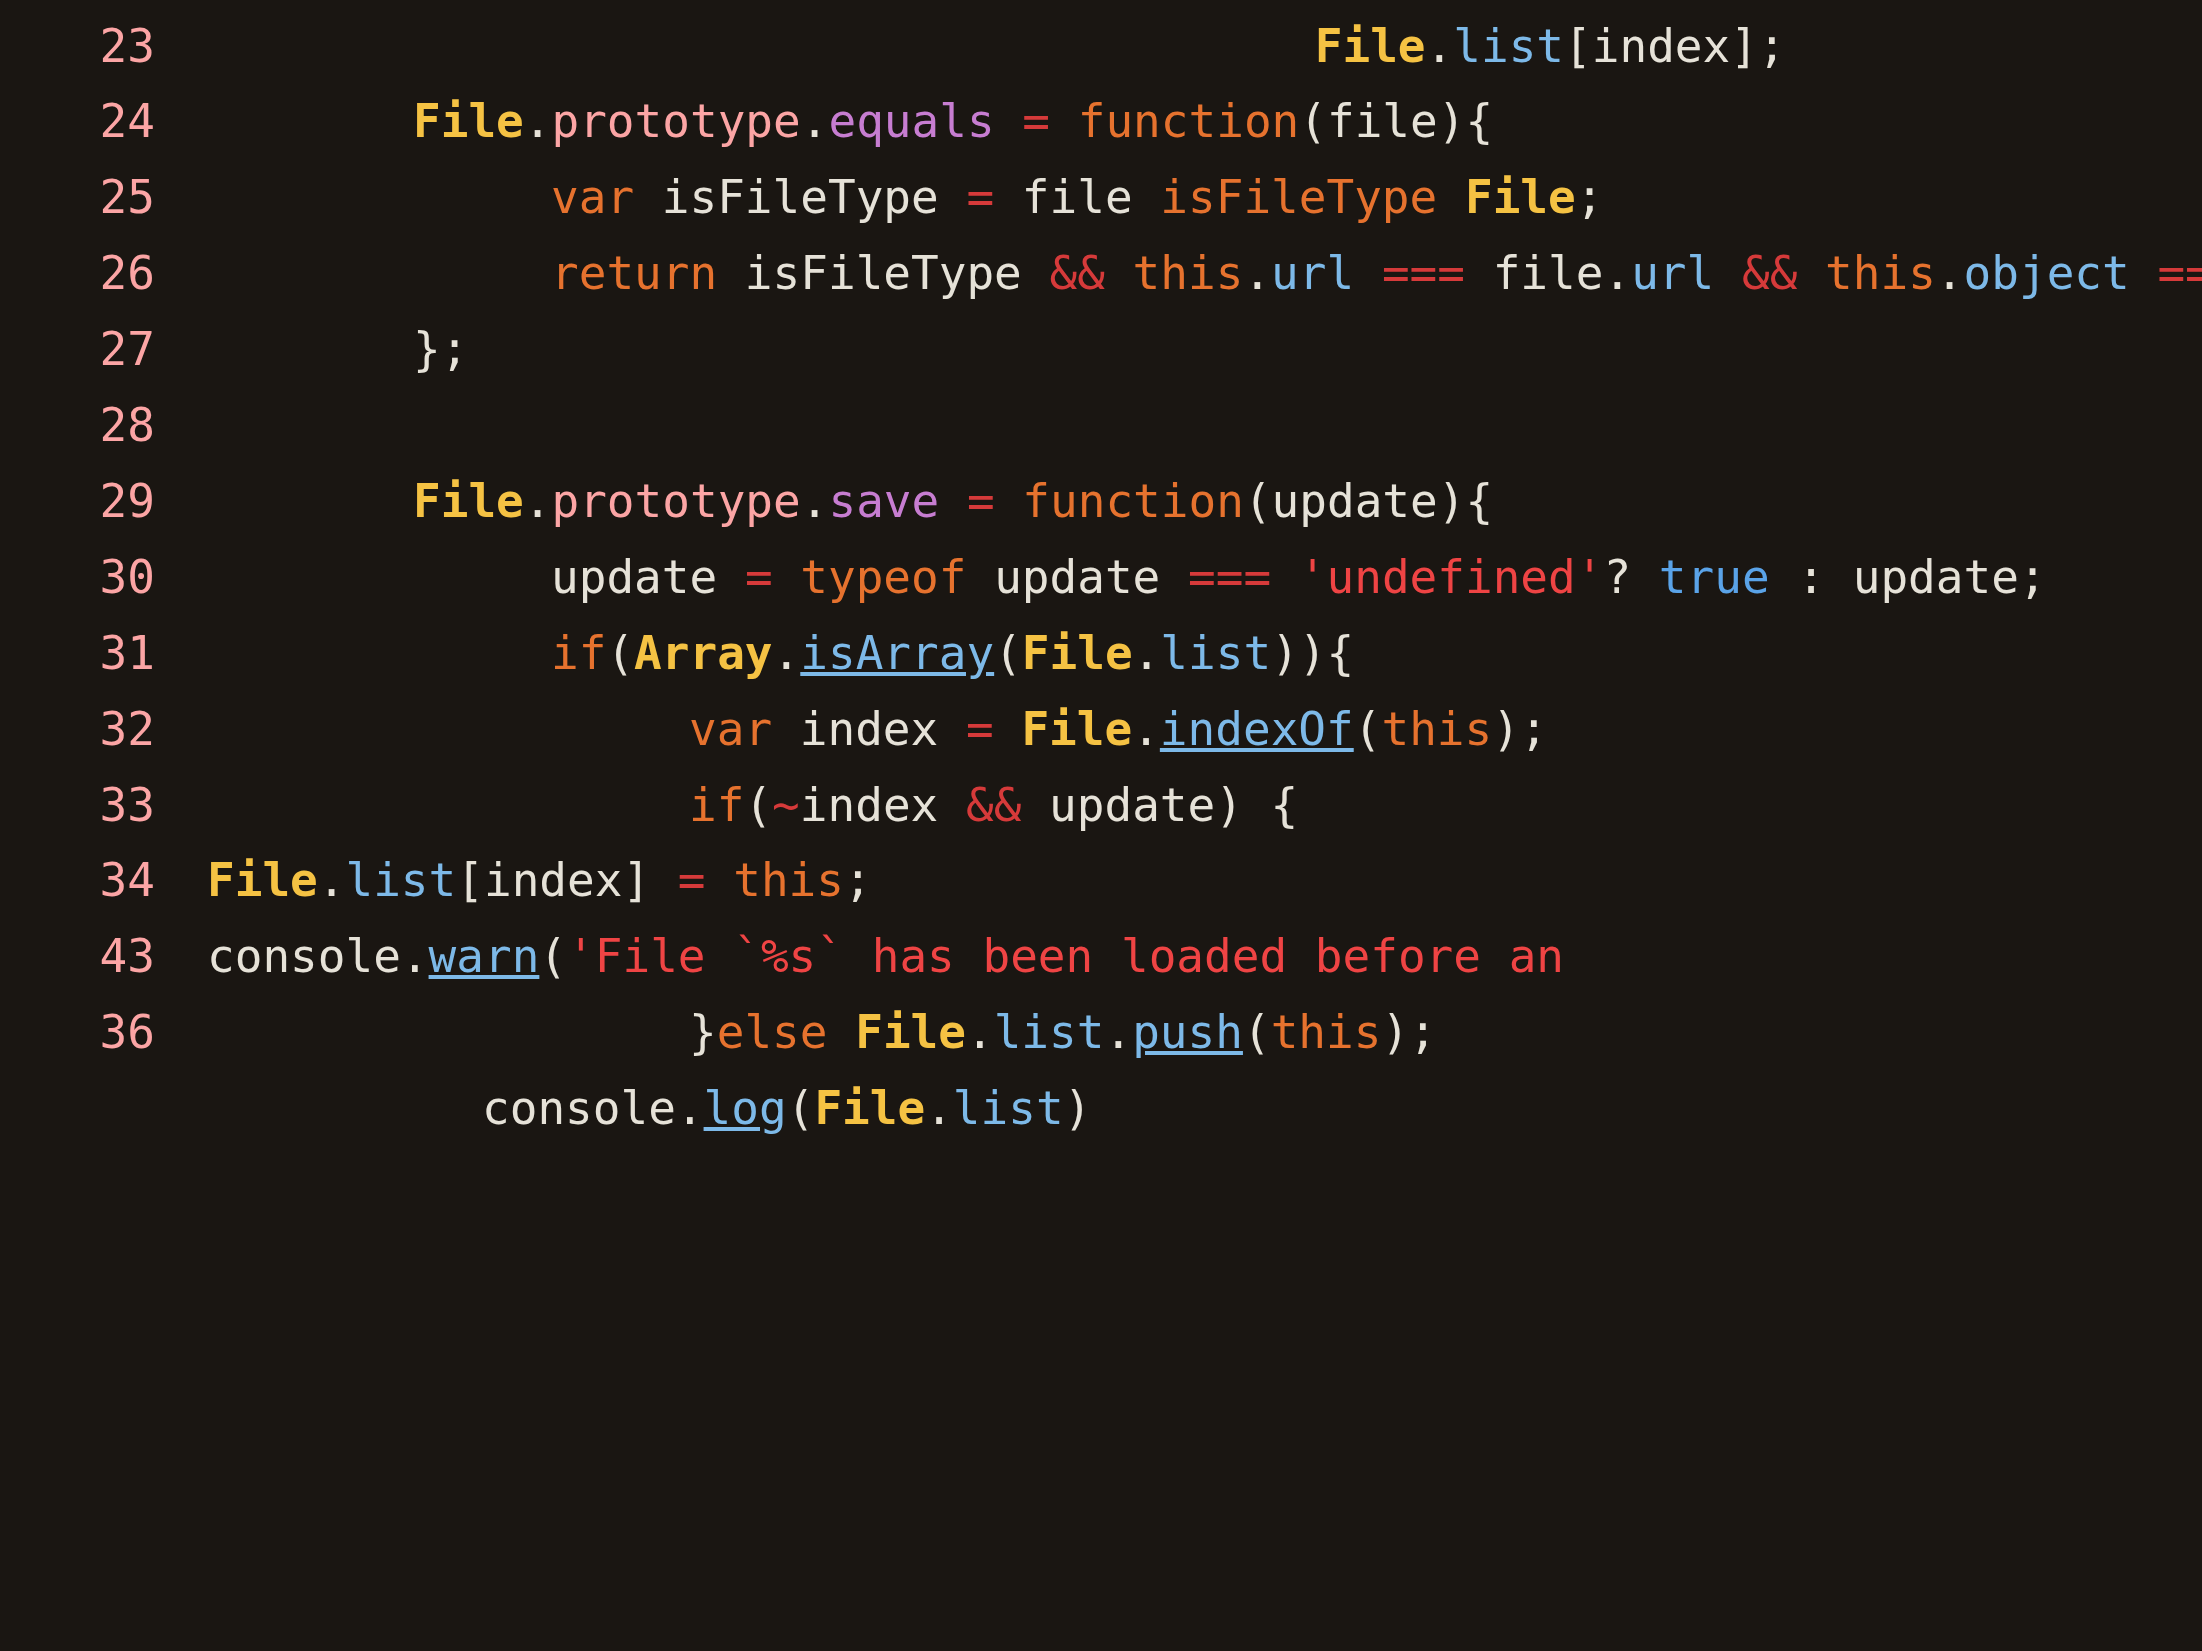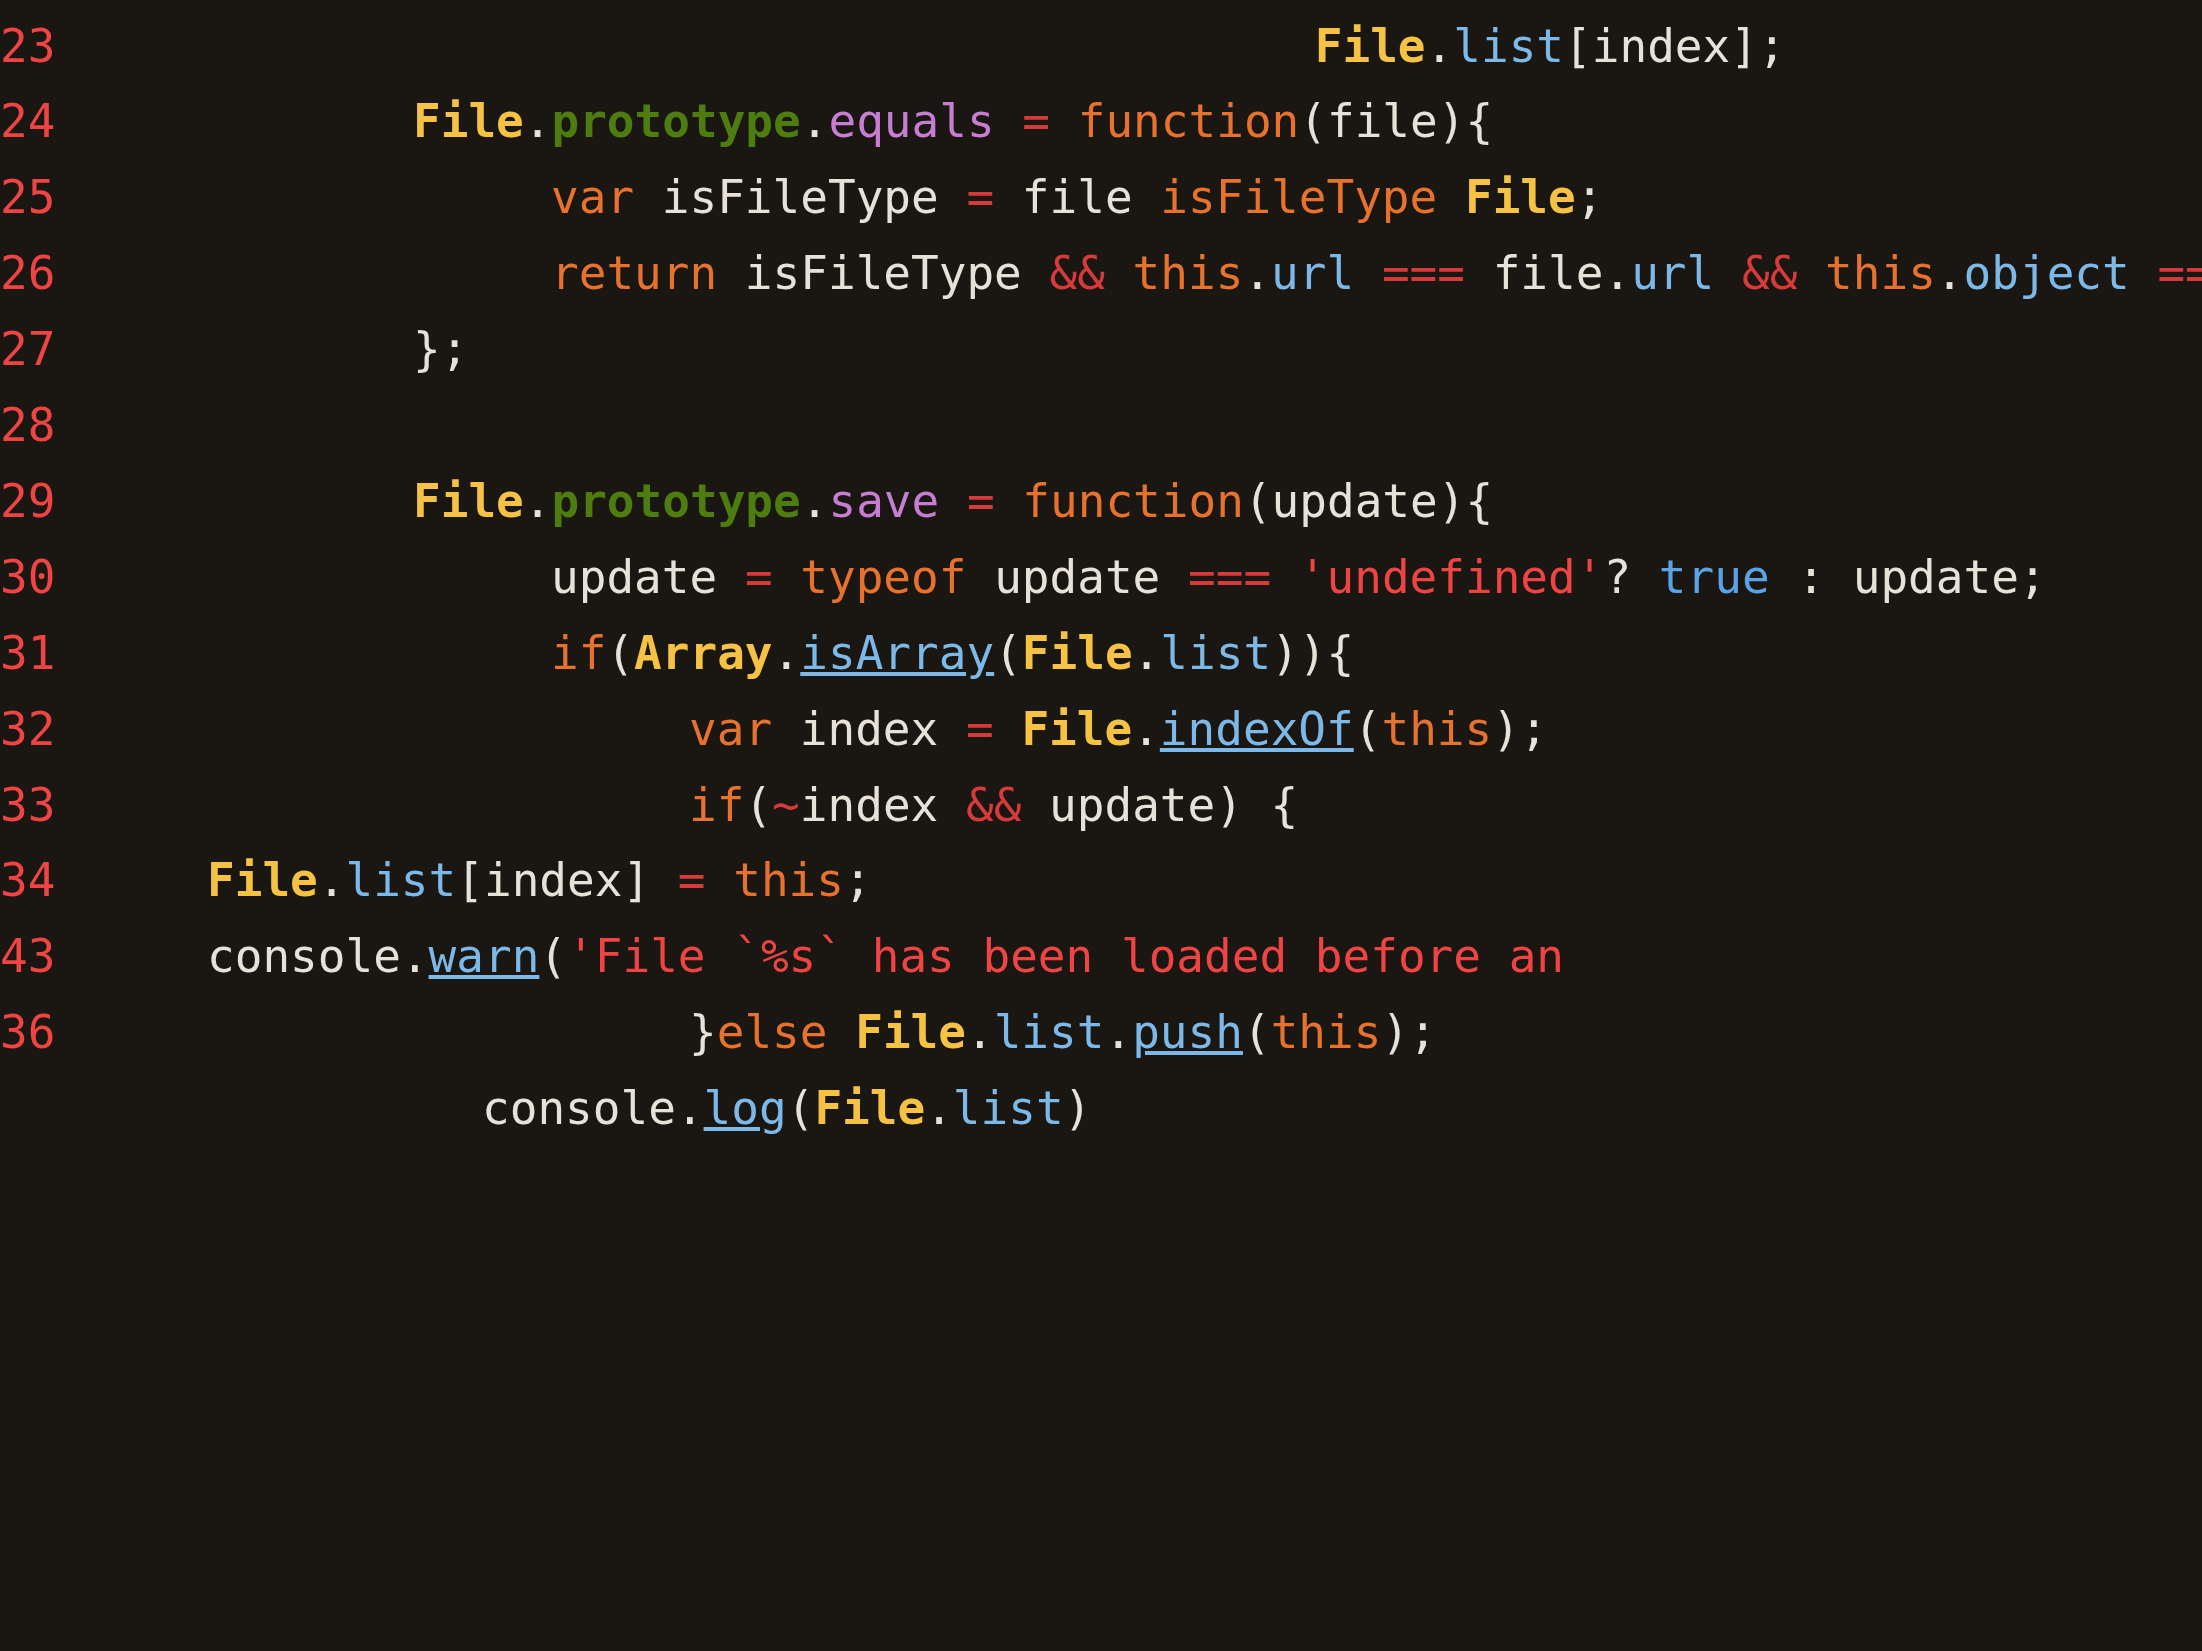--- a/index.html
+++ b/index.html
@@ -17,31 +17,32 @@
   .line{
     display:flex;
     align-items:baseline;
     white-space:pre;
     line-height:1.65;
     font-size:46px;
   }
   .gutter{
     width:155px;
     flex:0 0 155px;
+    text-align:right;
     padding-right:52px;
-    color:#ef4444;
+    color:#fca5a5;
     font-weight:500;
     user-select:none;
   }
   .code{
     flex:1;
     overflow:hidden;
   }
   .tok-class{color:#f5c243;font-weight:600;}
-  .tok-proto{color:#4d7c0f;font-weight:bold;}
+  .tok-proto{color:#fca5a5;}
   .tok-method{color:#c77dd1;}
   .tok-keyword{color:#e6722e;}
   .tok-op{color:#d63a3a;}
   .tok-punc{color:#e6e2d8;}
   .tok-ident{color:#e6e2d8;}
   .tok-prop{color:#7db9e8;text-align:center;}
   .tok-call{color:#7db9e8;text-decoration:underline;}
   .tok-str{color:#ef4444;}
   .tok-bool{color:#5aa3e8;text-align:right;}
   .ind1{padding-left:0px;}

